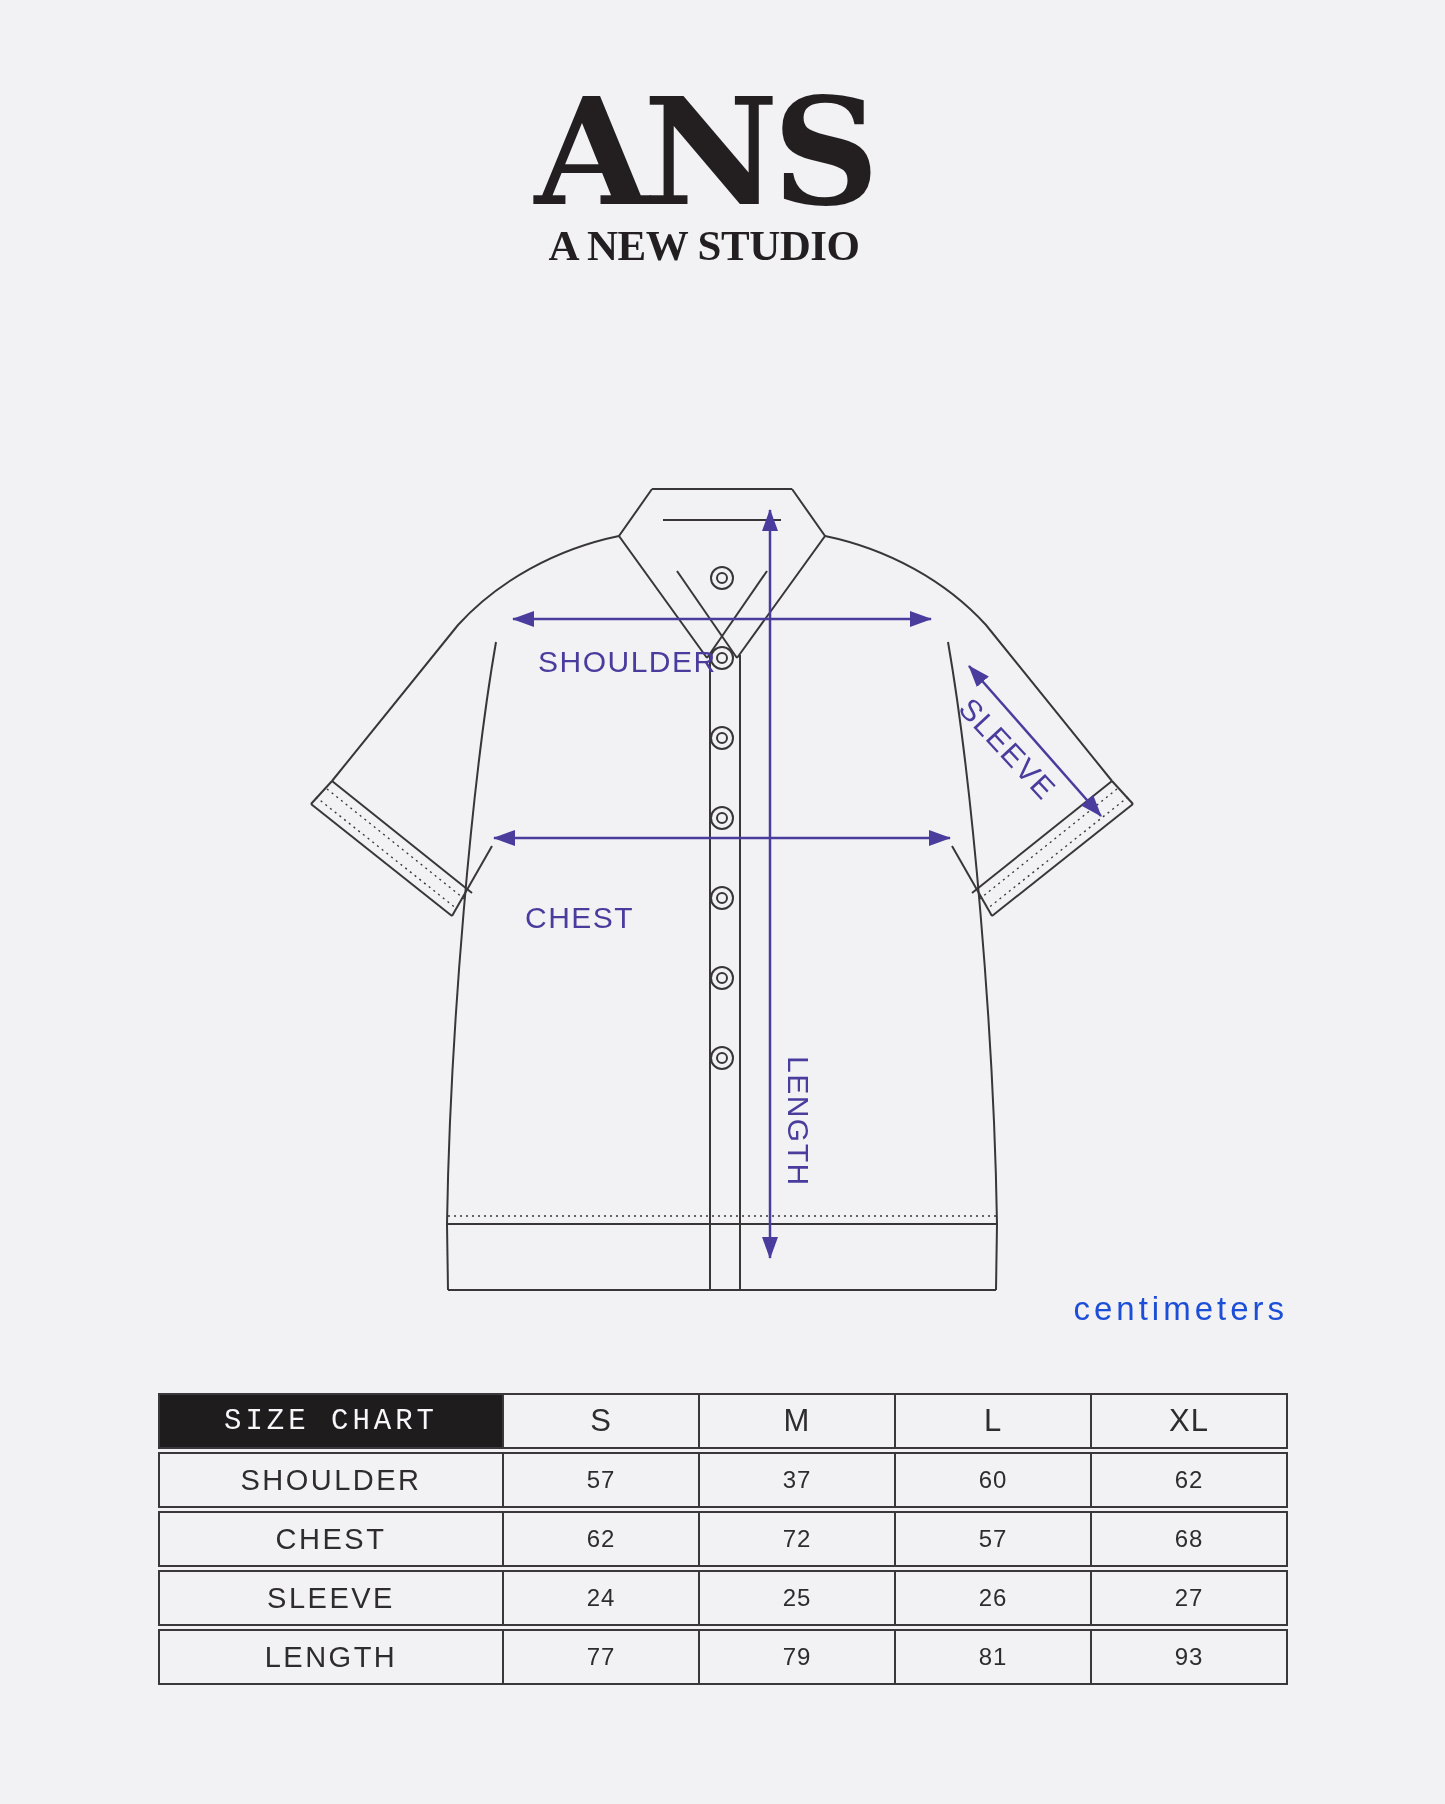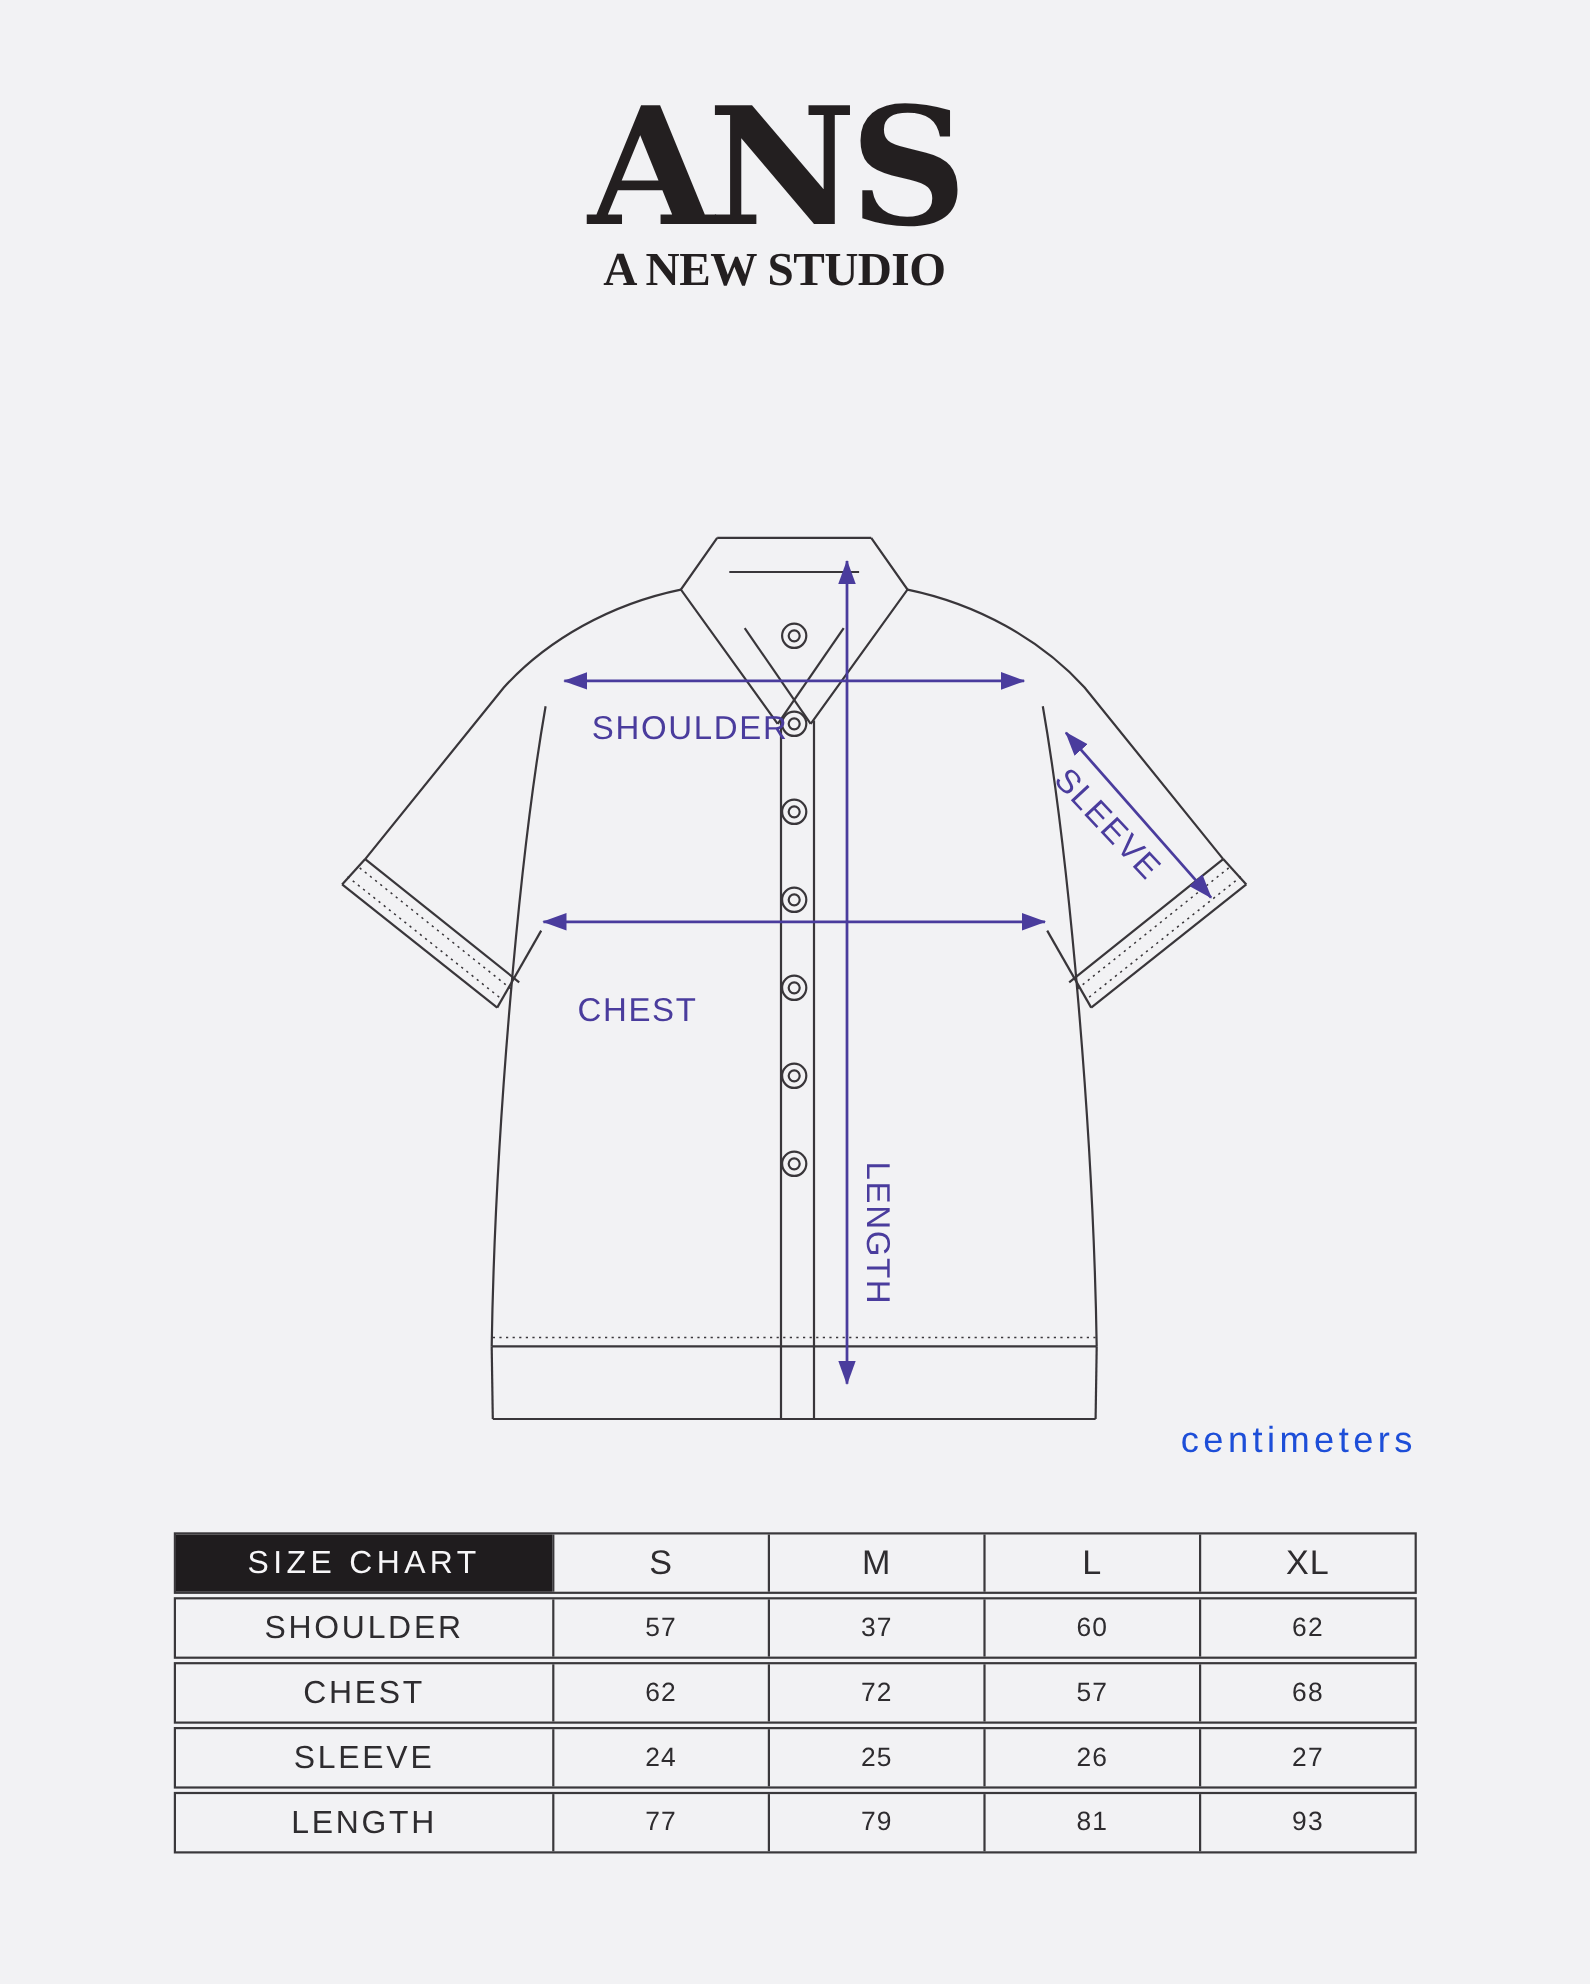--- a/index.html
+++ b/index.html
@@ -79,20 +79,21 @@
     border-left:none;
     font-size:29px;
     letter-spacing:2.5px;
   }
   .t-head .cell{font-size:31px;}
   .t-head .c0{
     background:#1f1c1e;
     color:#f7f6f8;
     letter-spacing:4px;
     font-size:29px;
+    font-family:Liberation Mono, monospace;
   }
 </style>
 </head>
 <body>
 
 <div class="page">
 
   <div class="brand">
     <div class="wordmark">ANS</div>
     <div class="tagline">A NEW STUDIO</div>

